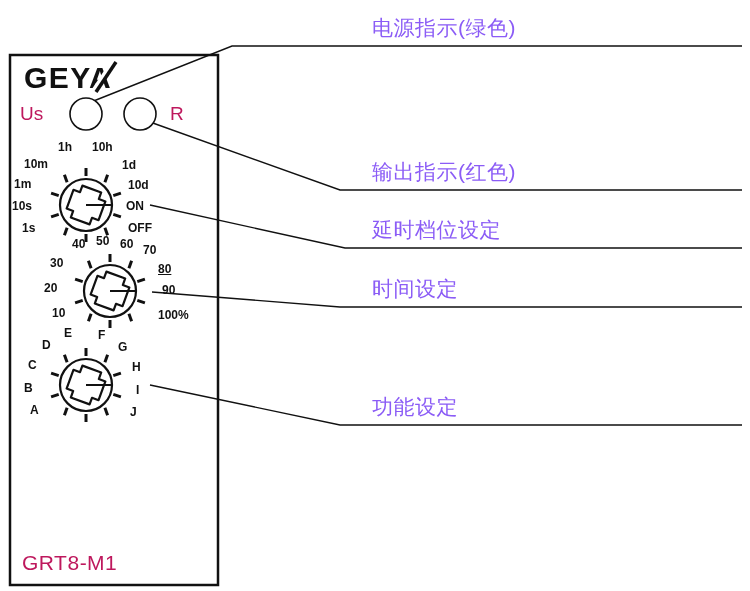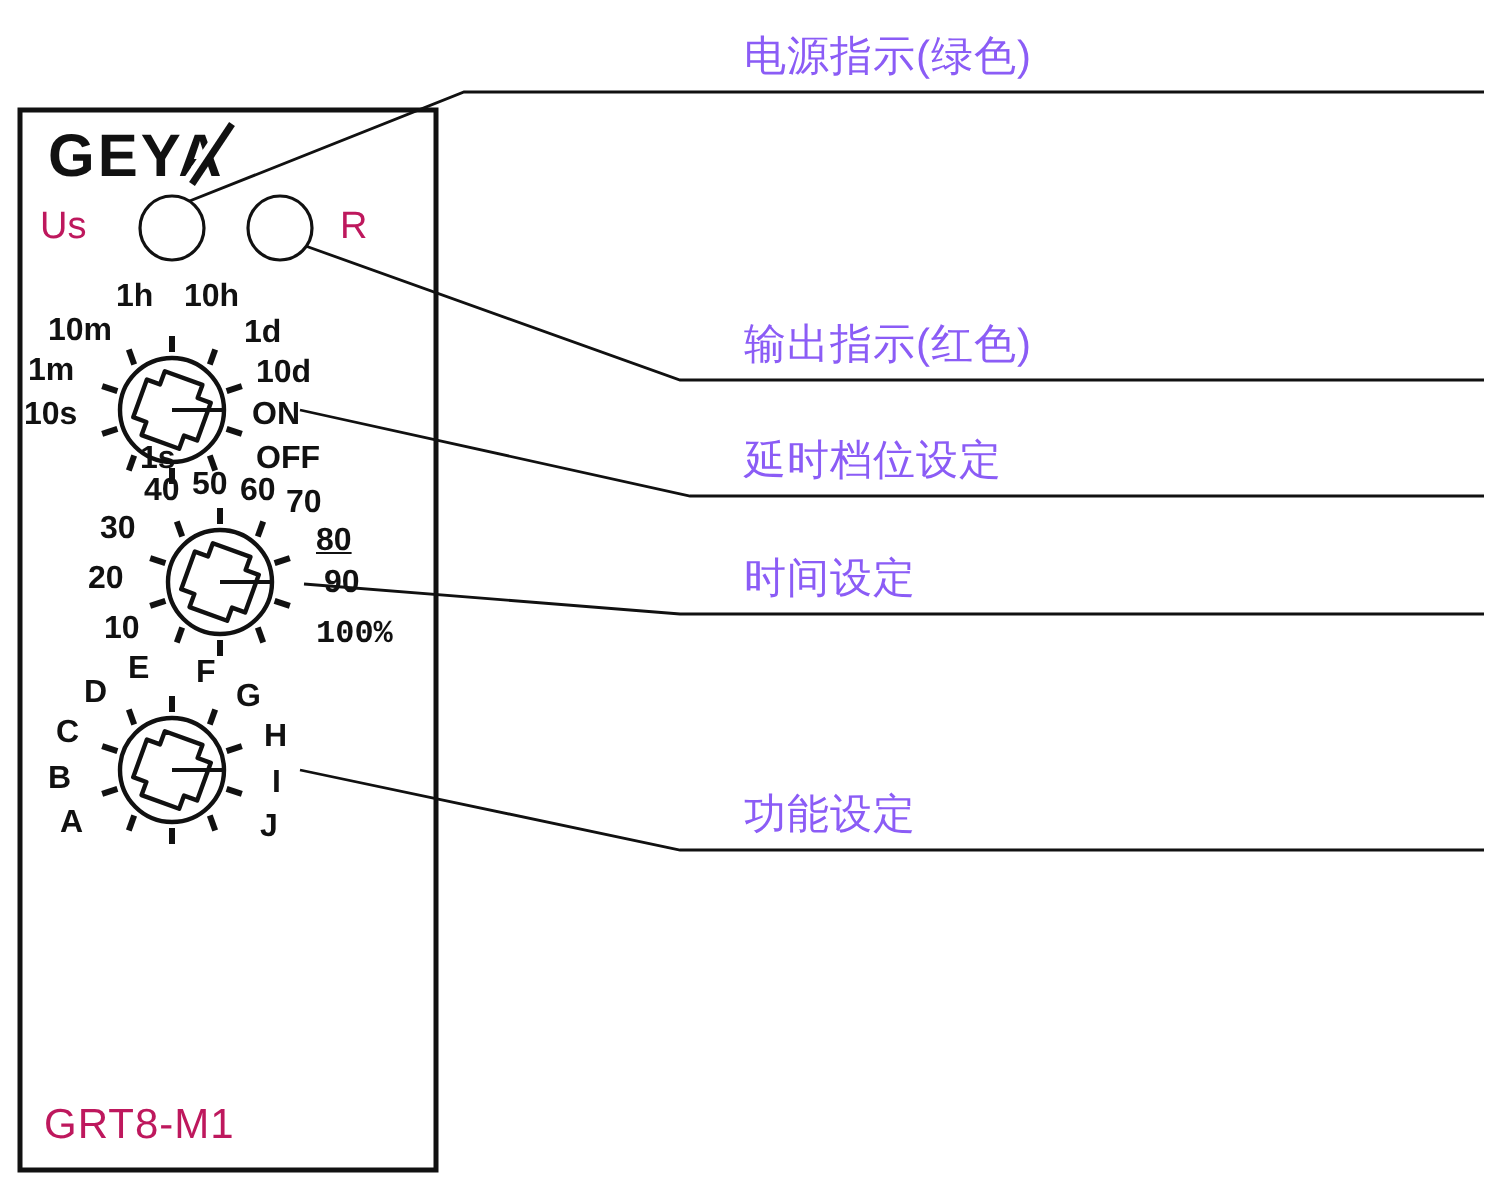--- a/index.html
+++ b/index.html
@@ -42,21 +42,21 @@
     letter-spacing: 0.5px;
   }
   #us-label {
     font-size: 19px;
   }
   #r-label {
     font-size: 19px;
   }
   .dial-tick-label {
     position: absolute;
-    font-size: 16px;
+    font-size: 12px;
     font-weight: bold;
     color: #111111;
     white-space: nowrap;
   }
 </style>
 </head>
 <body>
 
 <div id="stage">
 
@@ -157,33 +157,33 @@
   <div class="dev-text" id="model-label" style="left:22px; top:551px;">GRT8-M1</div>
 
   <div class="dial-tick-label" style="left:58px; top:140px;">1h</div>
   <div class="dial-tick-label" style="left:92px; top:140px;">10h</div>
   <div class="dial-tick-label" style="left:24px; top:157px;">10m</div>
   <div class="dial-tick-label" style="left:122px; top:158px;">1d</div>
   <div class="dial-tick-label" style="left:14px; top:177px;">1m</div>
   <div class="dial-tick-label" style="left:128px; top:178px;">10d</div>
   <div class="dial-tick-label" style="left:12px; top:199px;">10s</div>
   <div class="dial-tick-label" style="left:126px; top:199px;">ON</div>
-  <div class="dial-tick-label" style="left:22px; top:221px;margin-left:48px;">1s</div>
+  <div class="dial-tick-label" style="left:22px; top:221px;">1s</div>
   <div class="dial-tick-label" style="left:128px; top:221px;">OFF</div>
 
   <div class="dial-tick-label" style="left:72px; top:237px;">40</div>
   <div class="dial-tick-label" style="left:96px; top:234px;">50</div>
   <div class="dial-tick-label" style="left:120px; top:237px;">60</div>
   <div class="dial-tick-label" style="left:143px; top:243px;">70</div>
   <div class="dial-tick-label" style="left:50px; top:256px;">30</div>
   <div class="dial-tick-label" style="left:158px; top:262px;text-decoration:underline;">80</div>
   <div class="dial-tick-label" style="left:44px; top:281px;">20</div>
   <div class="dial-tick-label" style="left:162px; top:283px;">90</div>
   <div class="dial-tick-label" style="left:52px; top:306px;">10</div>
-  <div class="dial-tick-label" style="left:158px; top:308px;font-family:Liberation Mono, monospace;">100%</div>
+  <div class="dial-tick-label" style="left:158px; top:308px;">100%</div>
 
   <div class="dial-tick-label" style="left:64px; top:326px;">E</div>
   <div class="dial-tick-label" style="left:98px; top:328px;">F</div>
   <div class="dial-tick-label" style="left:42px; top:338px;">D</div>
   <div class="dial-tick-label" style="left:118px; top:340px;">G</div>
   <div class="dial-tick-label" style="left:28px; top:358px;">C</div>
   <div class="dial-tick-label" style="left:132px; top:360px;">H</div>
   <div class="dial-tick-label" style="left:24px; top:381px;">B</div>
   <div class="dial-tick-label" style="left:136px; top:383px;">I</div>
   <div class="dial-tick-label" style="left:30px; top:403px;">A</div>

